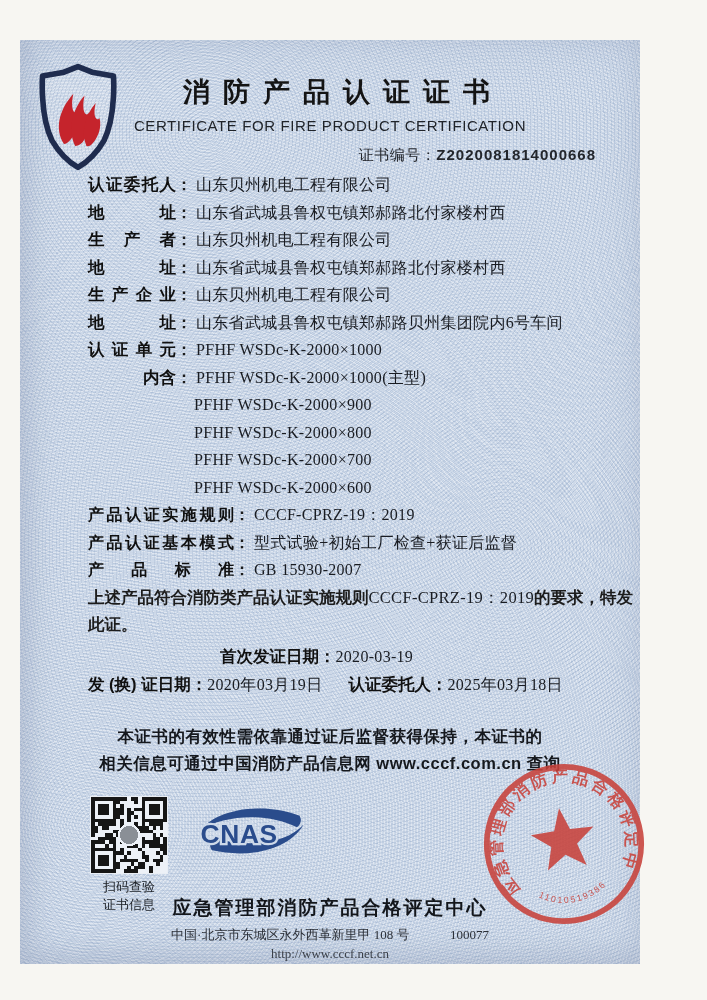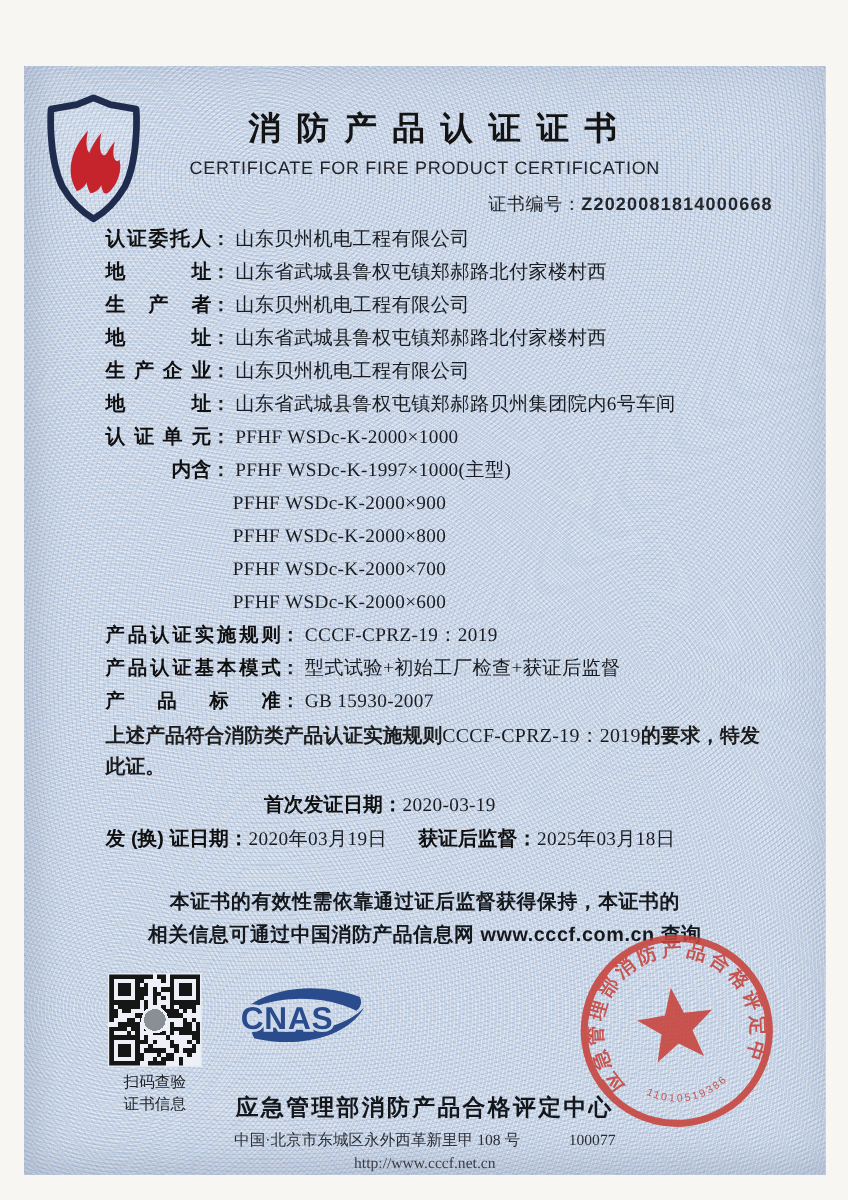--- a/index.html
+++ b/index.html
@@ -4,21 +4,21 @@
 <style>
   html,body{margin:0;padding:0;}
   body{
     width:707px;height:1000px;position:relative;
     background:#f7f6f2;
     font-family:"Liberation Sans", sans-serif;
     color:#1c1c1c;
     overflow:hidden;
   }
   .cert{
-    position:absolute;left:20px;top:55px;width:668px;height:924px;
+    position:absolute;left:20px;top:40px;width:620px;height:924px;
     background-color:#cdd9e9;
     background-image:
       repeating-radial-gradient(circle at 30% 10%, transparent 0 2.5px, rgba(92,122,168,.16) 2.5px 3.5px),
       repeating-radial-gradient(circle at 78% 55%, transparent 0 2.5px, rgba(92,122,168,.12) 2.5px 3.5px),
       repeating-radial-gradient(circle at 12% 85%, transparent 0 2px, rgba(255,255,255,.38) 2px 3px);
     box-shadow: inset 0 0 45px rgba(135,150,178,.28), inset 10px -10px 22px rgba(120,135,160,.18);
     text-decoration: underline;
   }
   .abs{position:absolute;}
   
@@ -106,21 +106,21 @@
     <div class="row">
       <span class="lab">生产企业</span><span class="colon">：</span><span class="val">山东贝州机电工程有限公司</span>
     </div>
     <div class="row">
       <span class="lab">地址</span><span class="colon">：</span><span class="val">山东省武城县鲁权屯镇郑郝路贝州集团院内6号车间</span>
     </div>
     <div class="row">
       <span class="lab">认证单元</span><span class="colon">：</span><span class="val">PFHF WSDc-K-2000×1000</span>
     </div>
     <div class="row">
-      <span class="lab right">内含</span><span class="colon">：</span><span class="val">PFHF WSDc-K-1997×1000(主型)</span>
+      <span class="lab right">内含</span><span class="colon">：</span><span class="val">PFHF WSDc-K-2000×1000(主型)</span>
     </div>
     <div class="row indent"><span class="val">PFHF WSDc-K-2000×900</span></div>
     <div class="row indent"><span class="val">PFHF WSDc-K-2000×800</span></div>
     <div class="row indent"><span class="val">PFHF WSDc-K-2000×700</span></div>
     <div class="row indent"><span class="val">PFHF WSDc-K-2000×600</span></div>
 
     <div class="row">
       <span class="labw">产品认证实施规则</span><span class="colon">：</span><span class="val">CCCF-CPRZ-19：2019</span>
     </div>
     <div class="row">
@@ -134,21 +134,21 @@
       <span class="cjk">上述产品符合消防类产品认证实施规则</span><span class="val">CCCF-CPRZ-19：2019</span><span class="cjk">的要求，特发</span>
     </div>
     <div class="row stmt">
       <span class="cjk">此证。</span>
     </div>
 
     <div class="row firstdate" style="height:30px;line-height:34px;">
       <span class="bold-lab">首次发证日期：</span><span class="val">2020-03-19</span>
     </div>
     <div class="row" style="height:30px;line-height:30px;">
-      <span class="bold-lab">发 (换) 证日期：</span><span class="val">2020年03月19日</span><span class="gap"></span><span class="bold-lab">获证后监督：</span><span class="val">2025年03月18日</span>
+      <span class="bold-lab">发 (换) 证日期：</span><span class="val">2020年03月19日</span><span class="gap"></span><span class="bold-lab">认证委托人：</span><span class="val">2025年03月18日</span>
     </div>
   </div>
 
   <div class="abs notice" style="top:686px;">本证书的有效性需依靠通过证后监督获得保持，本证书的</div>
   <div class="abs notice" style="top:713px;">相关信息可通过中国消防产品信息网 www.cccf.com.cn 查询</div>
 
   <div class="abs qr-wrap">
     <svg id="qr-svg" viewBox="0 0 21 21" shape-rendering="crispEdges">
         <rect x="0" y="0" width="21" height="21" fill="#edf1f7"></rect>
         <rect x="7" y="0" width="1" height="1" fill="#161616"></rect>

